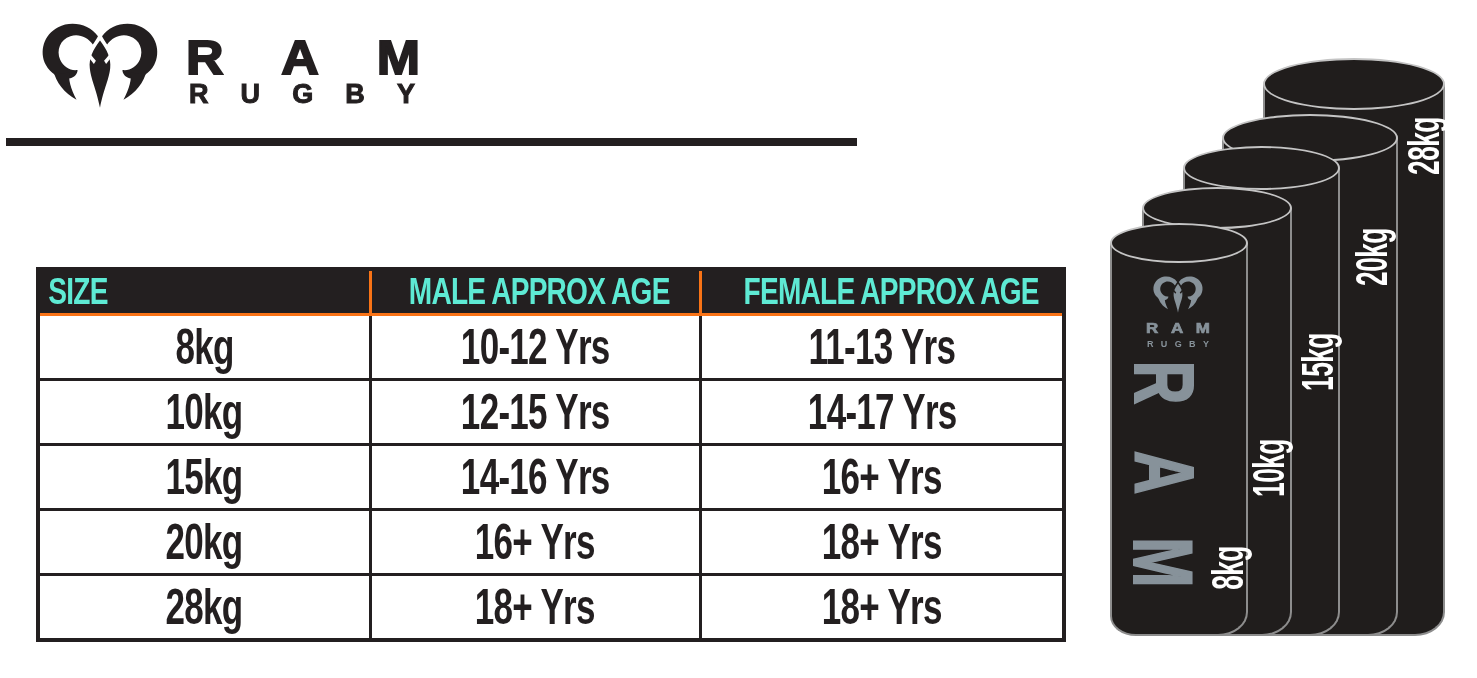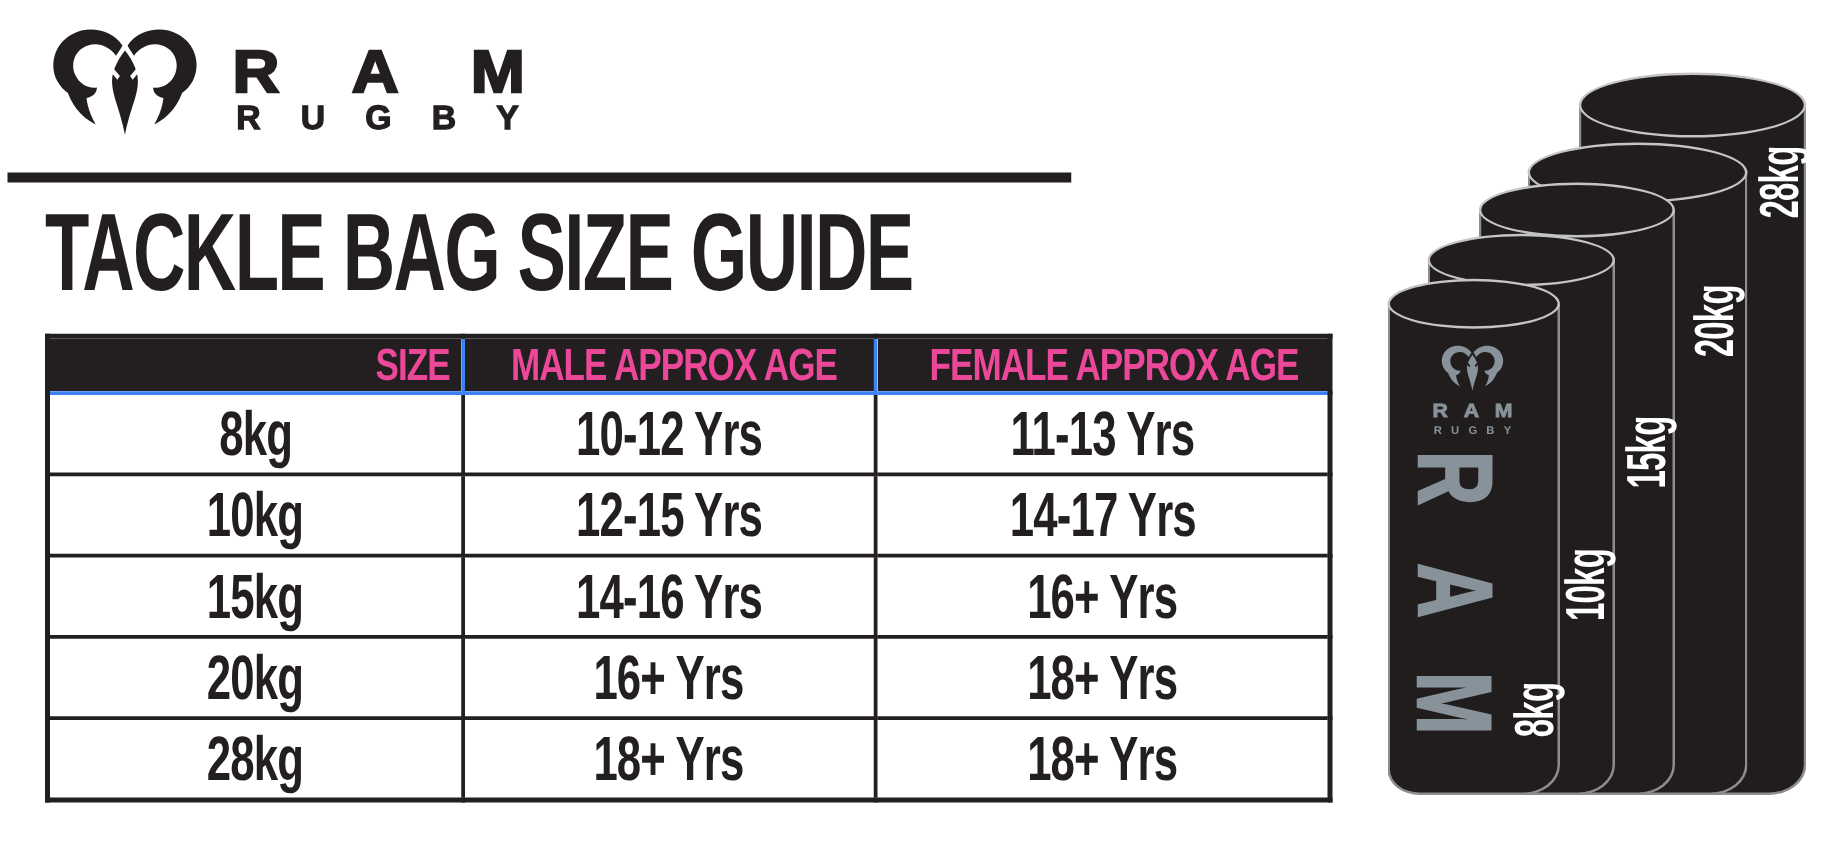--- a/index.html
+++ b/index.html
@@ -38,22 +38,22 @@
   .title { position:absolute; left:36px; top:162px; white-space:nowrap; }
   .title span {
     display:inline-block; font-size:88px; line-height:80px; font-weight:700;
     letter-spacing:-2px; transform:scale(0.66,1); transform-origin:0 0; color:#231f20;
   }
 
   
   .size-table-wrap { position:absolute; left:36px; top:267px; width:1030px; }
   table.size-table { border-collapse:collapse; table-layout:fixed; width:1030px; border:4px solid #231f20; }
   table.size-table th {
-    background:#231f20; color:#ec4899; height:40px; text-align:right; vertical-align:middle;
-    border:3px solid #3b82f6; overflow:hidden;
+    background:#231f20; color:#5eead4; height:40px; text-align:left; vertical-align:middle;
+    border:3px solid #f97316; overflow:hidden;
   }
   table.size-table td {
     background:#ffffff; height:65px; text-align:center; vertical-align:middle;
     border:3px solid #231f20; overflow:hidden;
   }
   .hcell { display:inline-block; font-weight:700; font-size:36px; letter-spacing:-1px;
            transform:scaleX(0.78); white-space:nowrap; }
   .cell  { display:inline-block; font-weight:700; font-size:50px; letter-spacing:-1px;
            transform:scaleX(0.70); white-space:nowrap; color:#231f20; }
 
@@ -115,23 +115,20 @@
   <div class="wordmark wordmark-sub">
     <span>R</span>
     <span>U</span>
     <span>G</span>
     <span>B</span>
     <span>Y</span>
   </div>
 
   <div class="rule"></div>
 
-  <div class="title">
-    <span>TACKLE BAG SIZE GUIDE</span>
-  </div>
 
   <div class="size-table-wrap">
     <table class="size-table">
       <colgroup>
           <col style="width:332px">
           <col style="width:330px">
           <col style="width:364px">
         </colgroup>
       <tbody>
           <tr>

